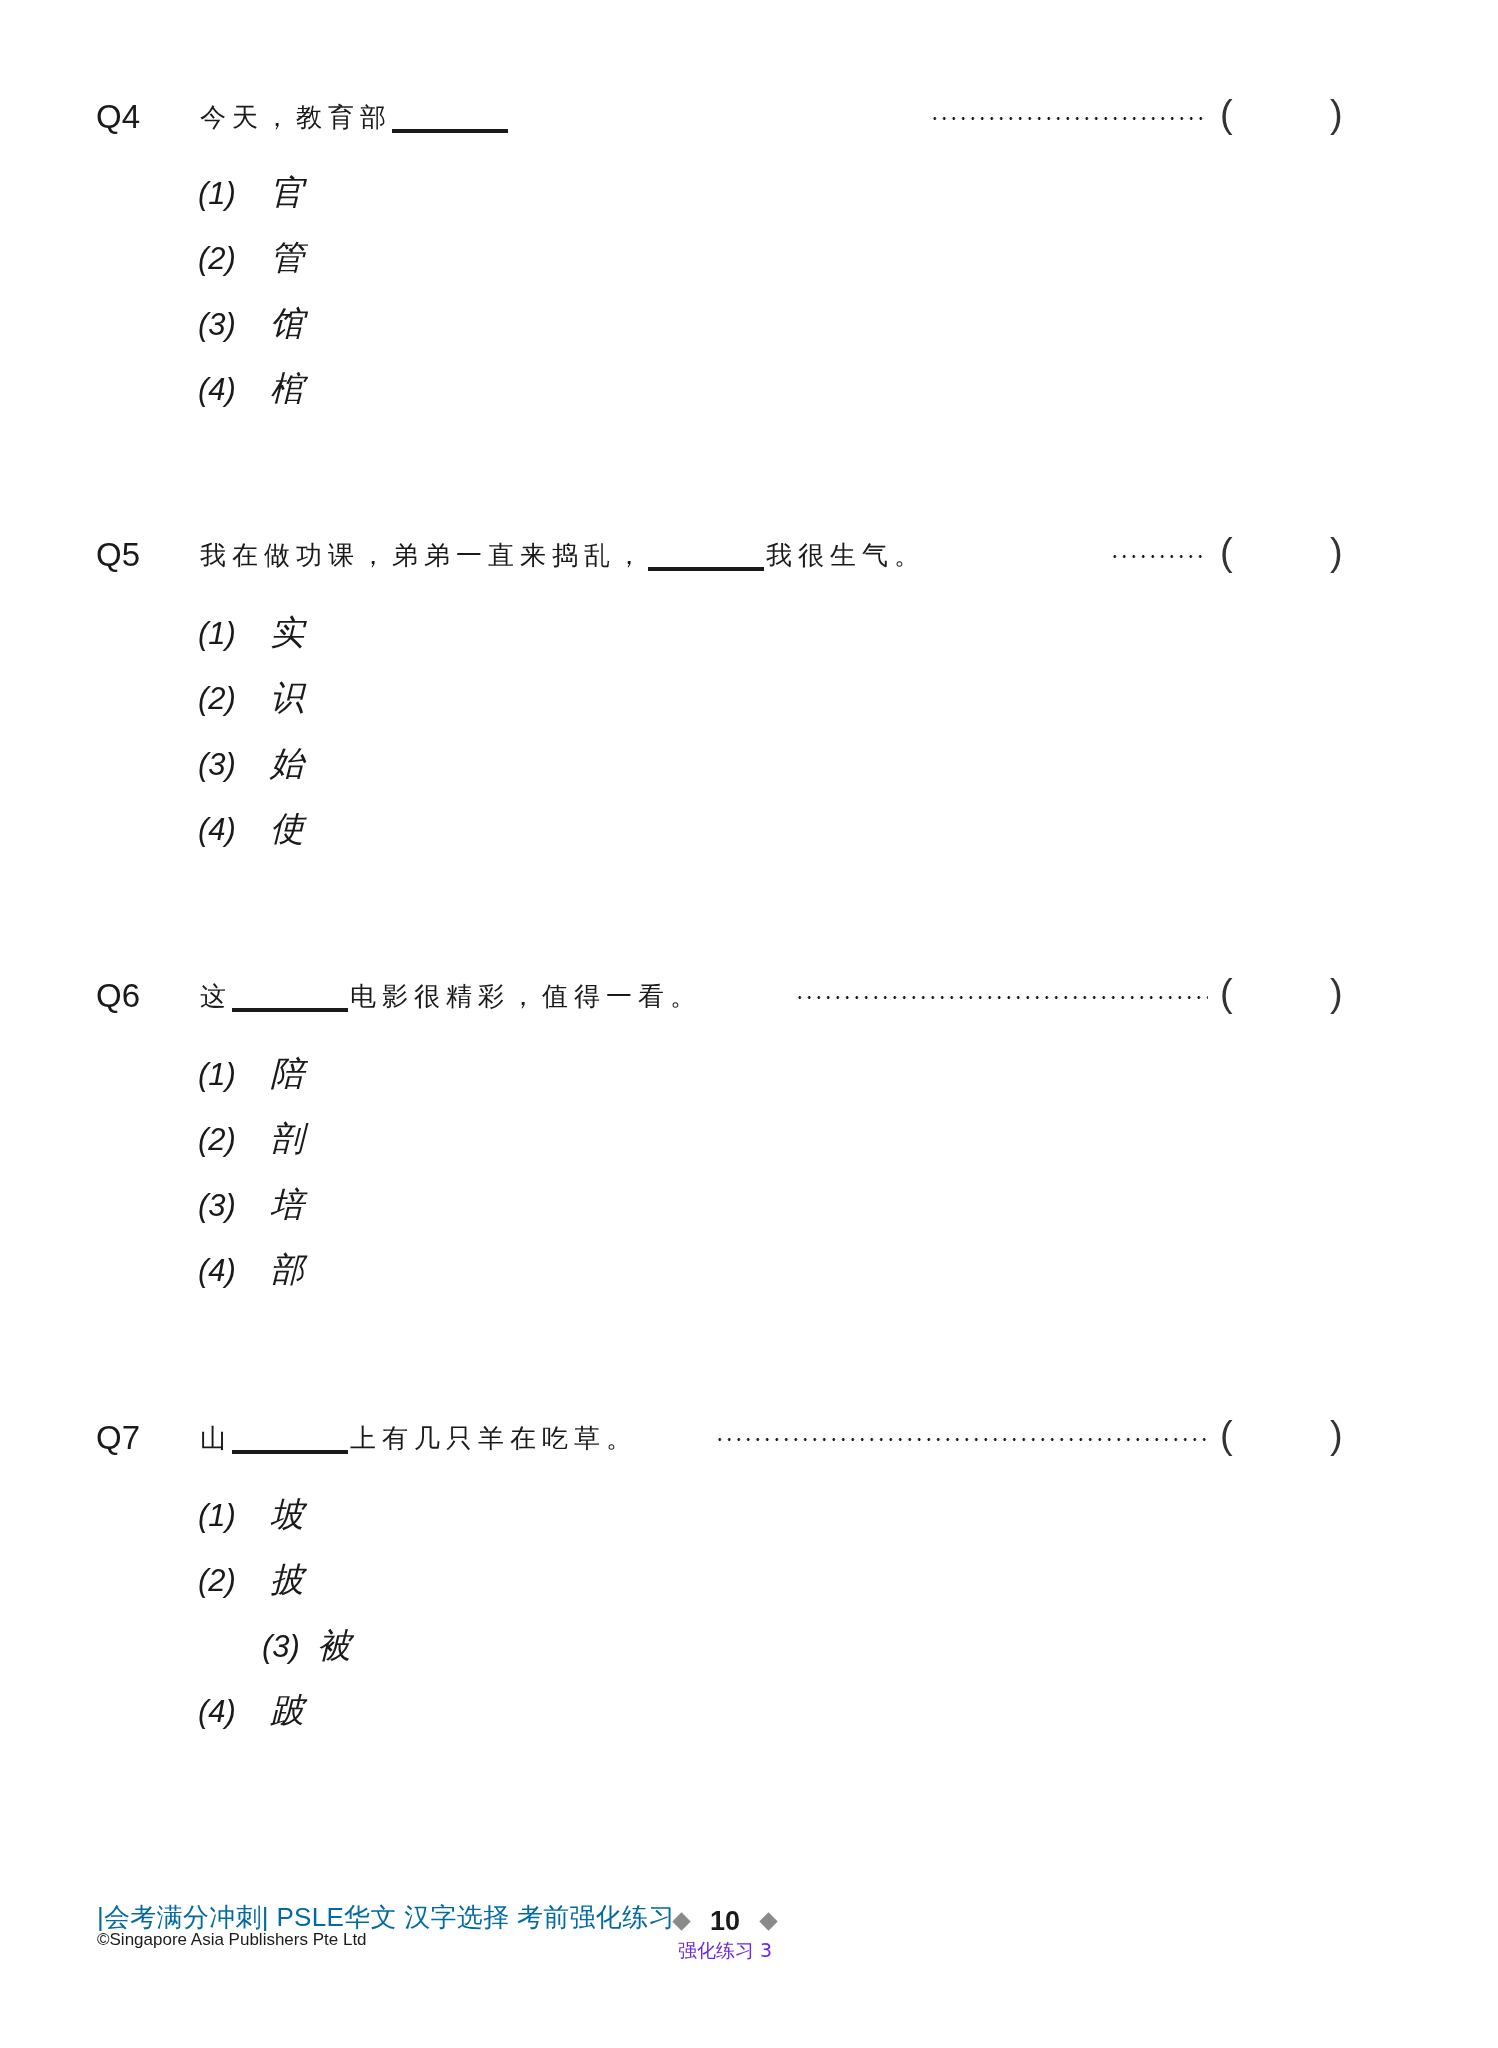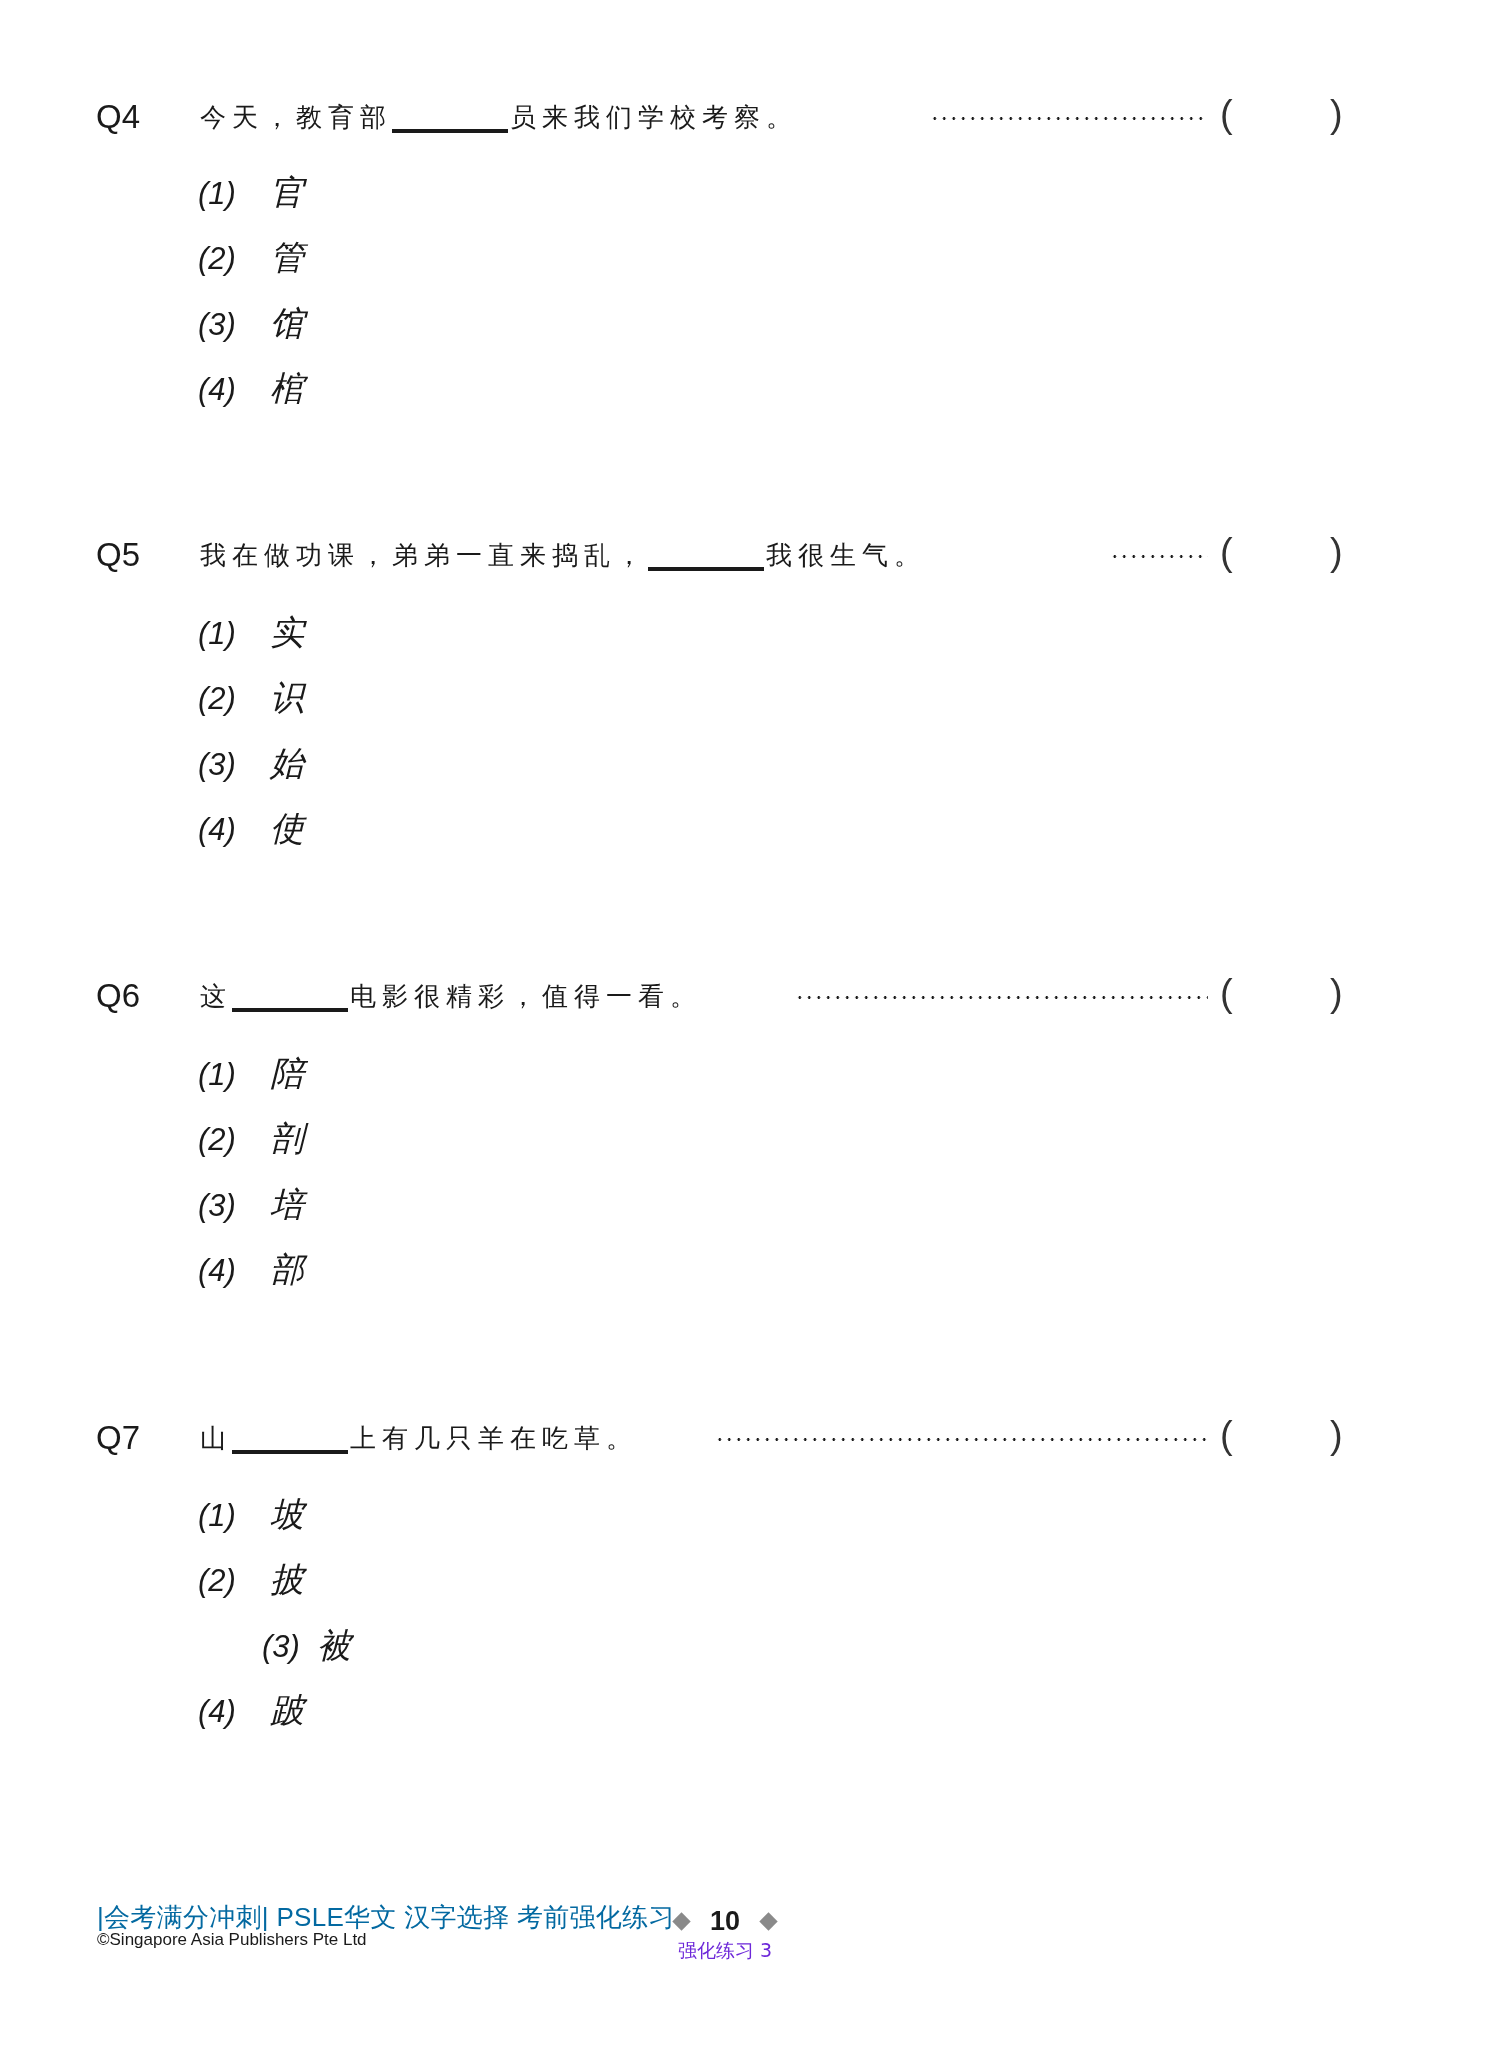--- a/index.html
+++ b/index.html
@@ -156,21 +156,20 @@
     }
   </style>
 </head>
 <body>
 
 <div class="question" style="top:97px;">
   <span class="q-num">Q4</span>
   <div class="q-text">
     <span>今天，教育部</span>
     <span class="blank"></span>
-    <span>员来我们学校考察。</span>
   </div>
   <div class="dots" style="left:930px; width:278px;"></div>
   <span class="paren open">(</span>
   <span class="paren close">)</span>
 </div>
 <div class="options">
   <div class="option" style="top:172px;">
     <span class="opt-num">(1)</span><span class="opt-char">官</span>
   </div>
   <div class="option" style="top:237px;">

